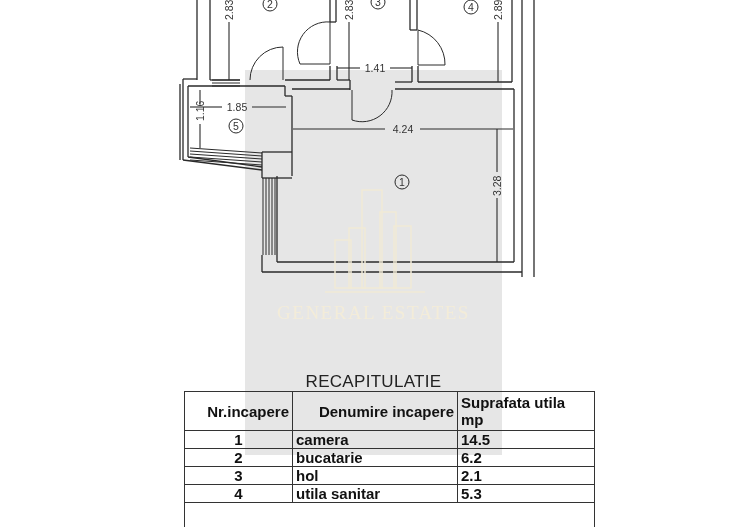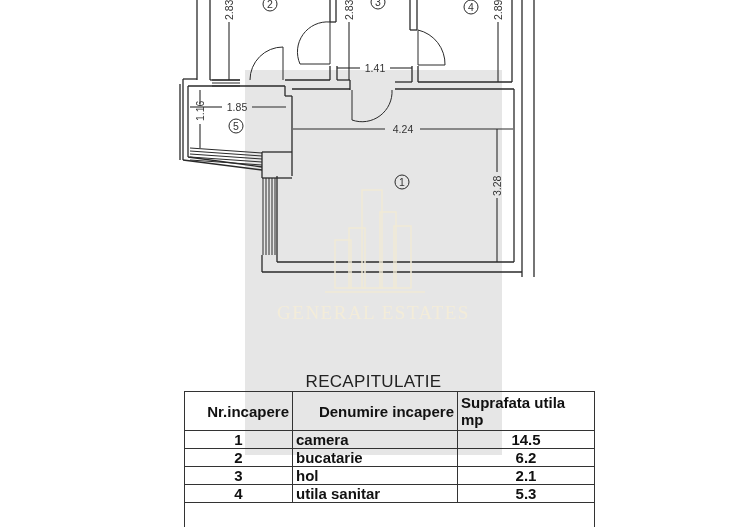--- a/index.html
+++ b/index.html
@@ -9,21 +9,21 @@
   .wm-text{position:absolute;left:245px;top:302px;width:257px;text-align:center;font-family:"Liberation Serif",serif;font-size:19px;letter-spacing:1.5px;color:#f3ecd9;}
   .title{position:absolute;left:245px;top:372px;width:257px;text-align:center;font-size:17px;color:#222;letter-spacing:0.3px;}
   table.recap{position:absolute;left:184px;top:391px;width:411px;border-collapse:collapse;font-size:15px;color:#111;}
   table.recap td, table.recap th{border:1.4px solid #333;padding:0 3px;font-weight:bold;line-height:17px;}
   table.recap th{height:38px;vertical-align:middle;}
   th.c1{width:101px;text-align:right;font-size:15px;}
   th.c2{width:158px;text-align:right;}
   th.c3{text-align:left;line-height:14px;font-size:15px;}
   td.n{text-align:center;}
   td.d{text-align:left;}
-  td.a{text-align:center;}
+  td.a{text-align:left;}
   tr.blank td{height:30px;border-bottom:none;}
   .lbl{font-family:"Liberation Sans",sans-serif;font-size:10.5px;fill:#333;}
 </style>
 </head>
 <body>
 
 <div class="wm-box"></div>
 
 <svg class="plan" width="746" height="527" viewBox="0 0 746 527" fill="none" stroke="#2a2a2a" stroke-width="1.3">
 

